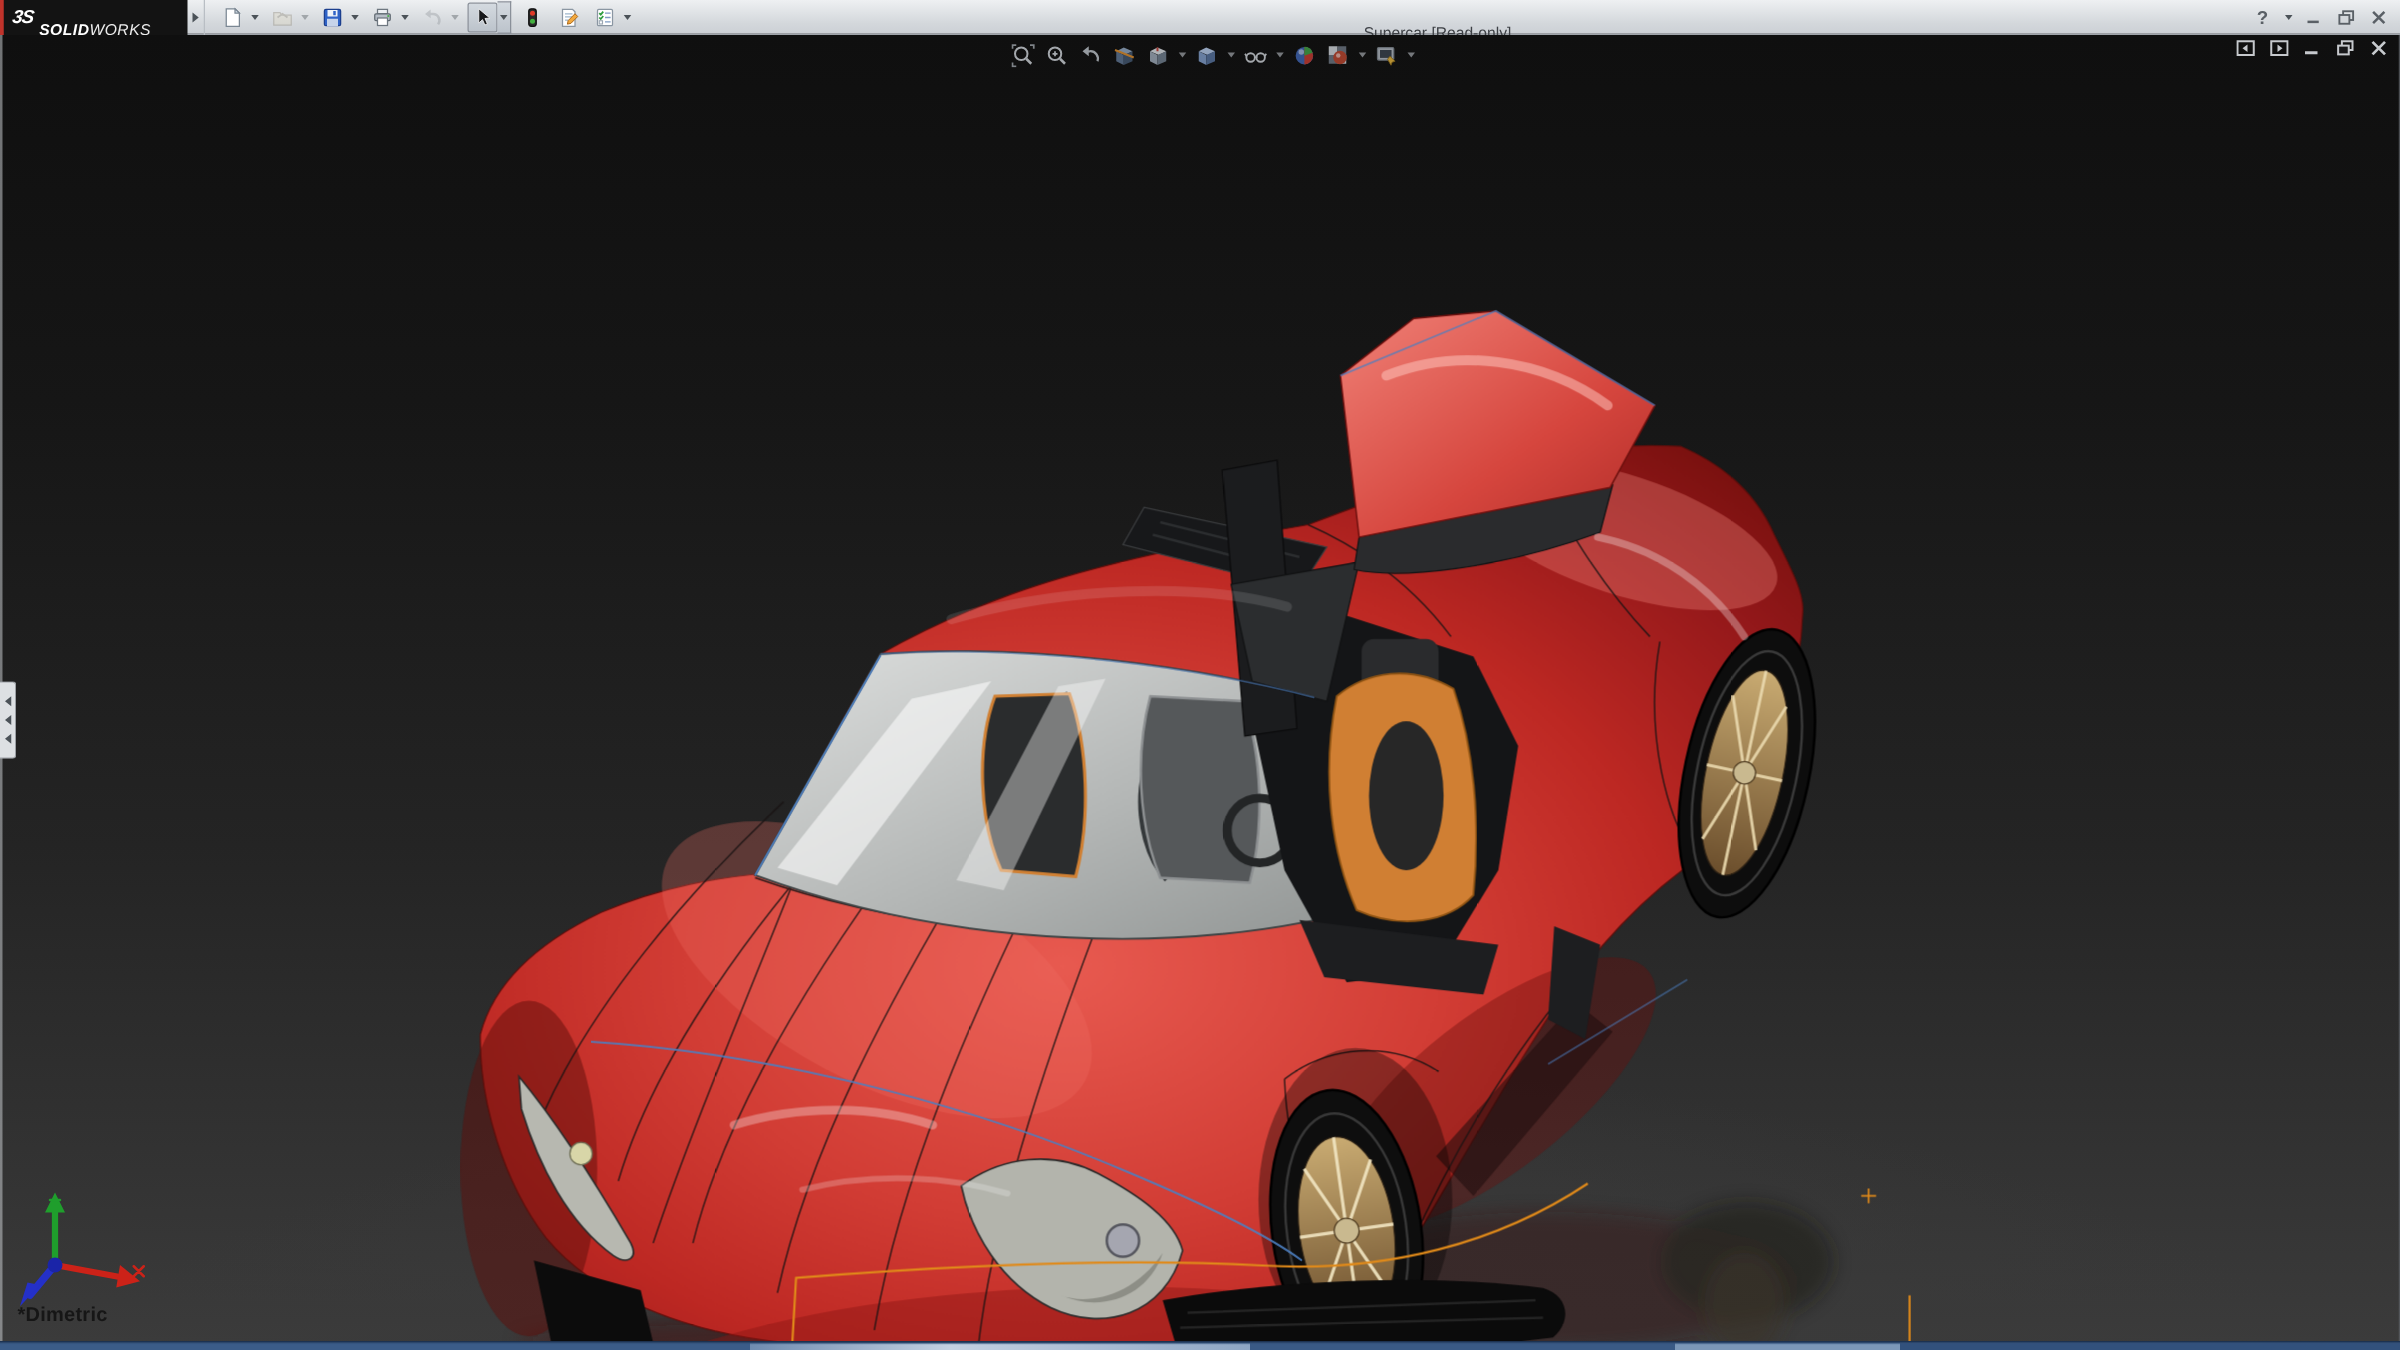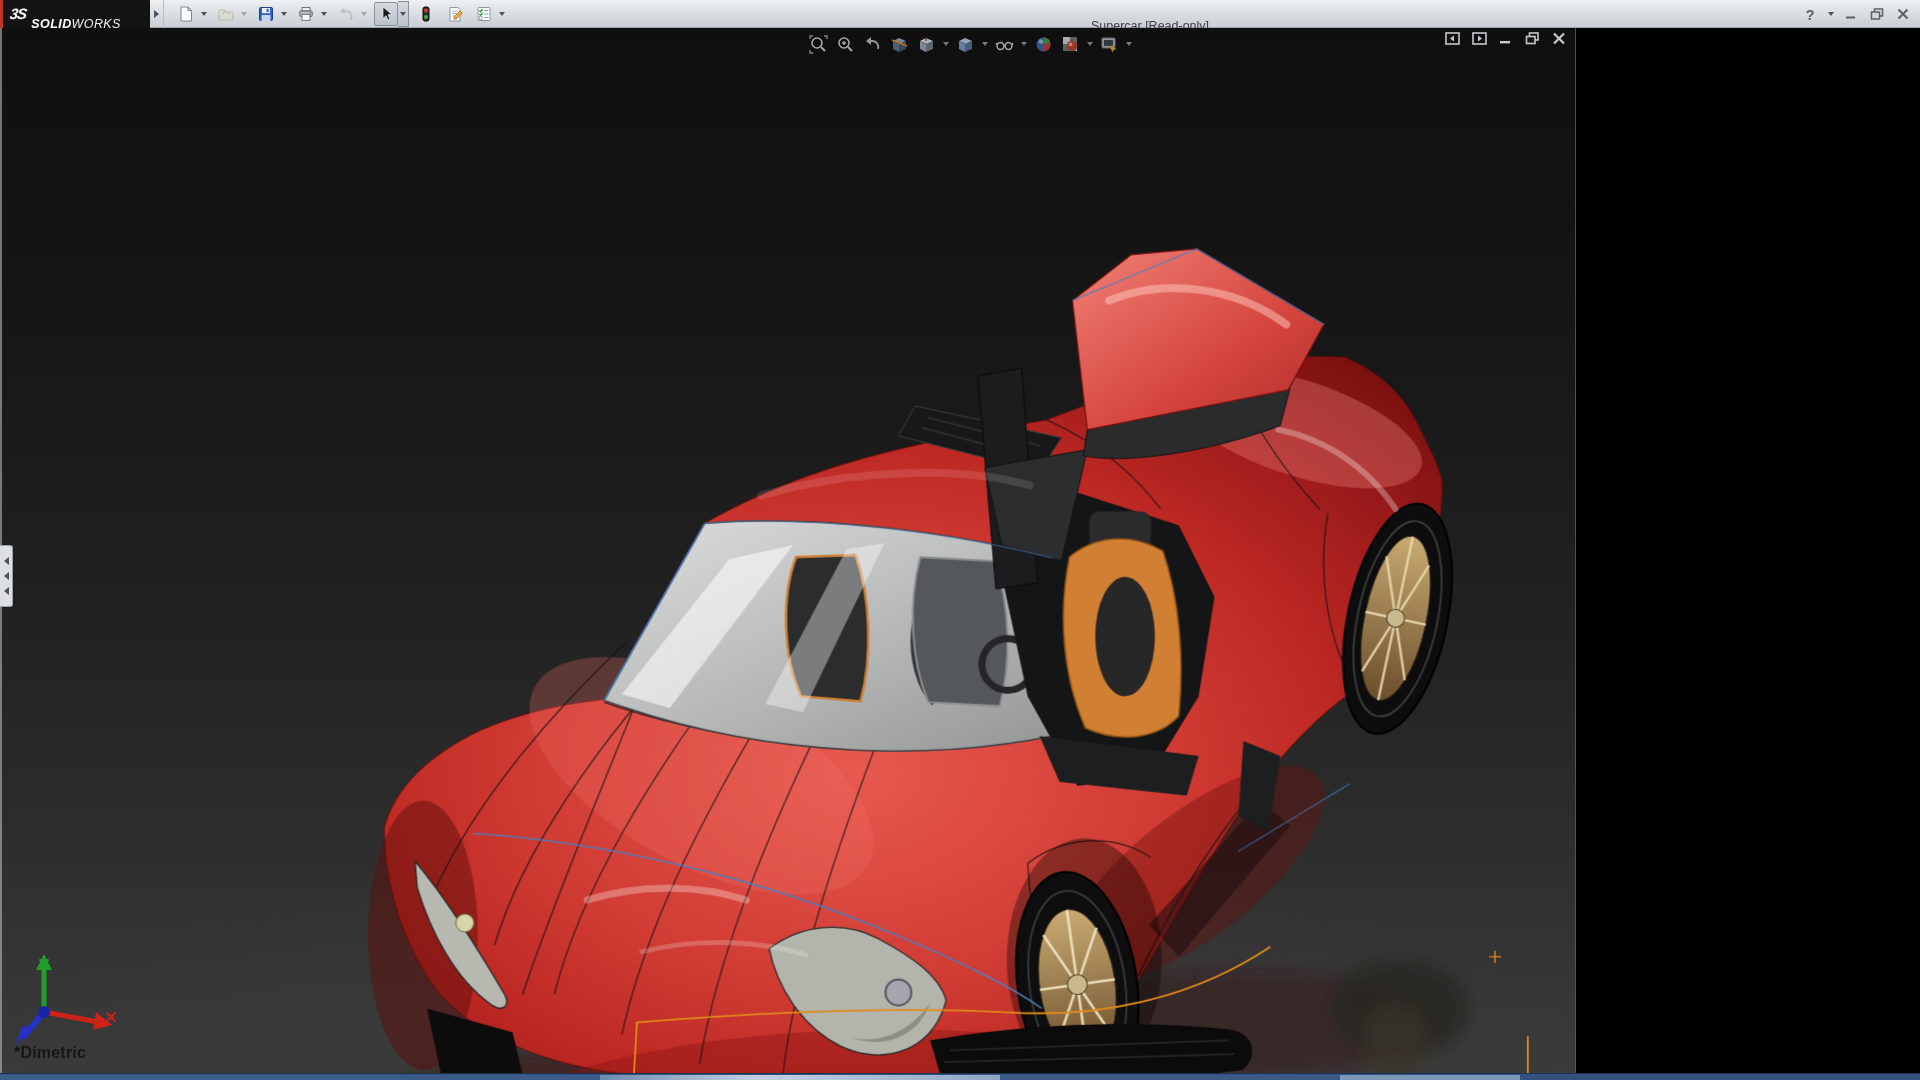--- a/index.html
+++ b/index.html
@@ -35,21 +35,21 @@
 
   #win-title{position:absolute;left:1020px;top:0;width:260px;height:28px;line-height:28px;
     text-align:center;font-size:12.5px;color:#3d4045;margin-top:12px;}
 
   #titlebar-controls{position:absolute;right:6px;top:0;height:28px;display:flex;align-items:center;gap:4px;}
   .tc-btn{min-width:22px;height:22px;display:flex;align-items:center;justify-content:center;color:#5a6066;}
   .tc-help{font-size:15px;font-weight:bold;color:#5a6066;}
   .tc-btn svg{display:block;}
 
   
-  #viewport{position:absolute;left:0;top:28px;width:1576px;height:1046px;
+  #viewport{position:absolute;left:0;top:28px;width:1920px;height:1046px;
     background:
       radial-gradient(ellipse 1400px 500px at 50% 112%, #464646 0%, #3a3a3a 35%, rgba(40,40,40,0) 70%),
       linear-gradient(#0f0f0f 0%, #161616 28%, #242424 62%, #3b3b3b 100%);
     overflow:hidden;}
   #viewport .edge-left{position:absolute;left:0;top:0;width:2px;height:100%;background:#c3c7cb;opacity:.55;}
   #viewport .edge-right{position:absolute;right:0;top:0;width:1px;height:100%;background:#5a5e63;opacity:.8;}
 
   
   #headsup{position:absolute;left:806px;top:3px;height:26px;display:flex;align-items:center;gap:3px;opacity:.8;}
   .hu-btn{width:24px;height:24px;display:flex;align-items:center;justify-content:center;}

